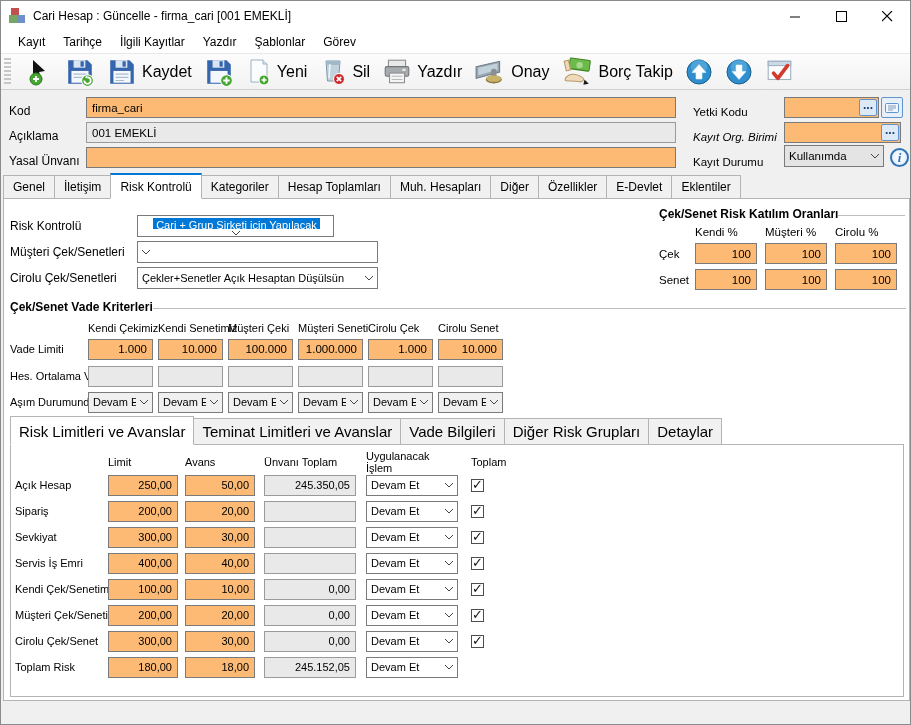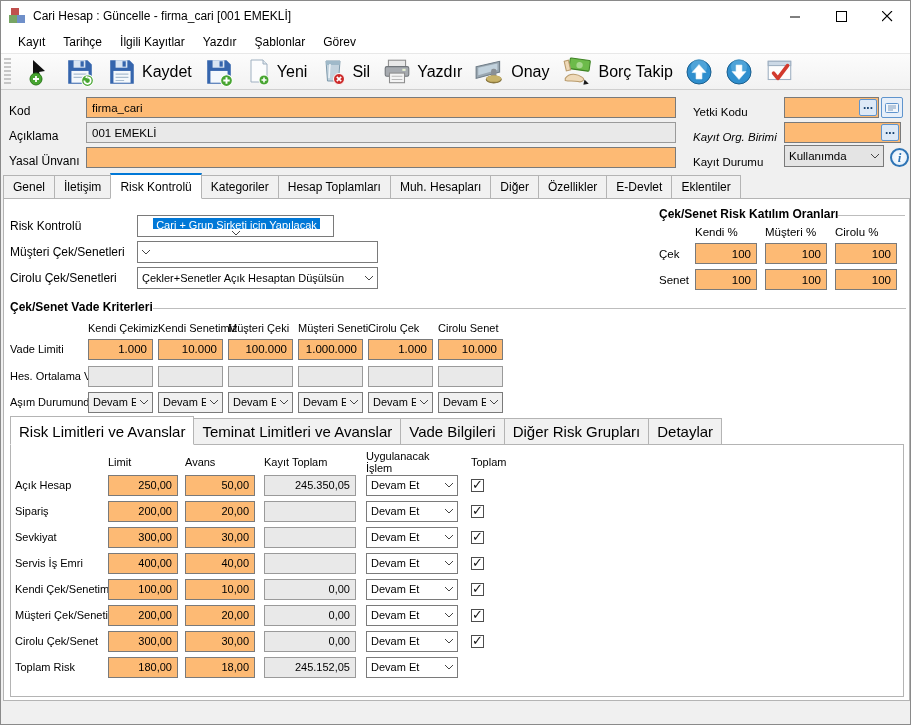--- a/index.html
+++ b/index.html
@@ -493,21 +493,21 @@
       <span class="itab">Vade Bilgileri</span>
       <span class="itab">Diğer Risk Grupları</span>
       <span class="itab">Detaylar</span>
     </div>
 
     <div class="ipanel">
       <div class="lrow lhead">
         <span class="c-label"></span>
         <span class="c-limit">Limit</span>
         <span class="c-avans">Avans</span>
-        <span class="c-anlik">Kayıt Toplam</span>
+        <span class="c-anlik">Ünvanı Toplam</span>
         <span class="c-islem">Uygulanacak İşlem</span>
         <span class="c-chk">Toplam</span>
       </div>
 
       <div class="lrow" style="top:29px;">
         <span class="c-label">Açık Hesap</span>
         <input class="tin num c-limit" value="250,00" style="">
         <input class="tin num c-avans" value="50,00" style="">
         <input class="tin ro num c-anlik" readonly="" value="245.350,05" style="">
         <div class="combo c-islem">

